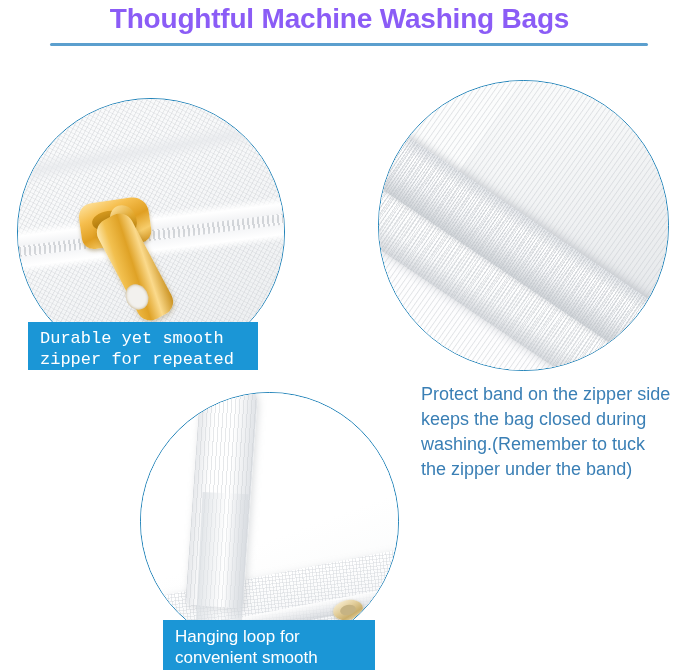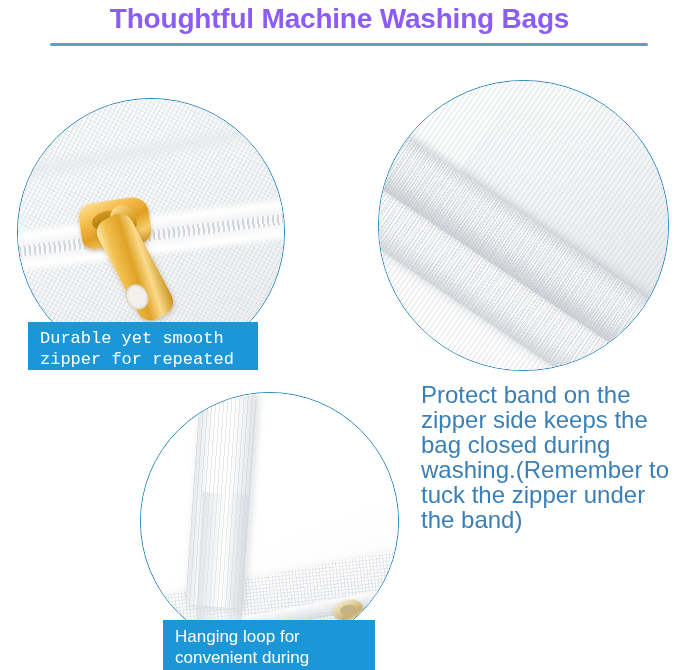--- a/index.html
+++ b/index.html
@@ -316,21 +316,21 @@
     left: 163px; top: 620px;
     width: 212px; height: 50px;
   }
 
   
   #callout-band {
     position: absolute;
     left: 421px; top: 382px;
     width: 252px;
     color: #3a7fb5;
-    font-size: 24px;
+    font-size: 18px;
     line-height: 25px;
   }
 </style>
 </head>
 <body>
 
 <div id="header">
   <div id="page-title">Thoughtful Machine Washing Bags</div>
   <div id="title-rule"></div>
 </div>
@@ -362,13 +362,13 @@
 <div class="photo-circle" id="circle-loop">
   <div class="loop-base"></div>
   <div id="loop-panel"></div>
   <div id="loop-panel-edge"></div>
   <div id="loop-strap-vert"></div>
   <div id="loop-strap-fold"></div>
   <div id="loop-grommet"></div>
   <div id="loop-grommet-hole"></div>
 </div>
 <div class="callout-banner" id="callout-loop" style="white-space: pre-line;">Hanging loop for
-convenient during</div>
+convenient smooth</div>
 
 </body></html>

